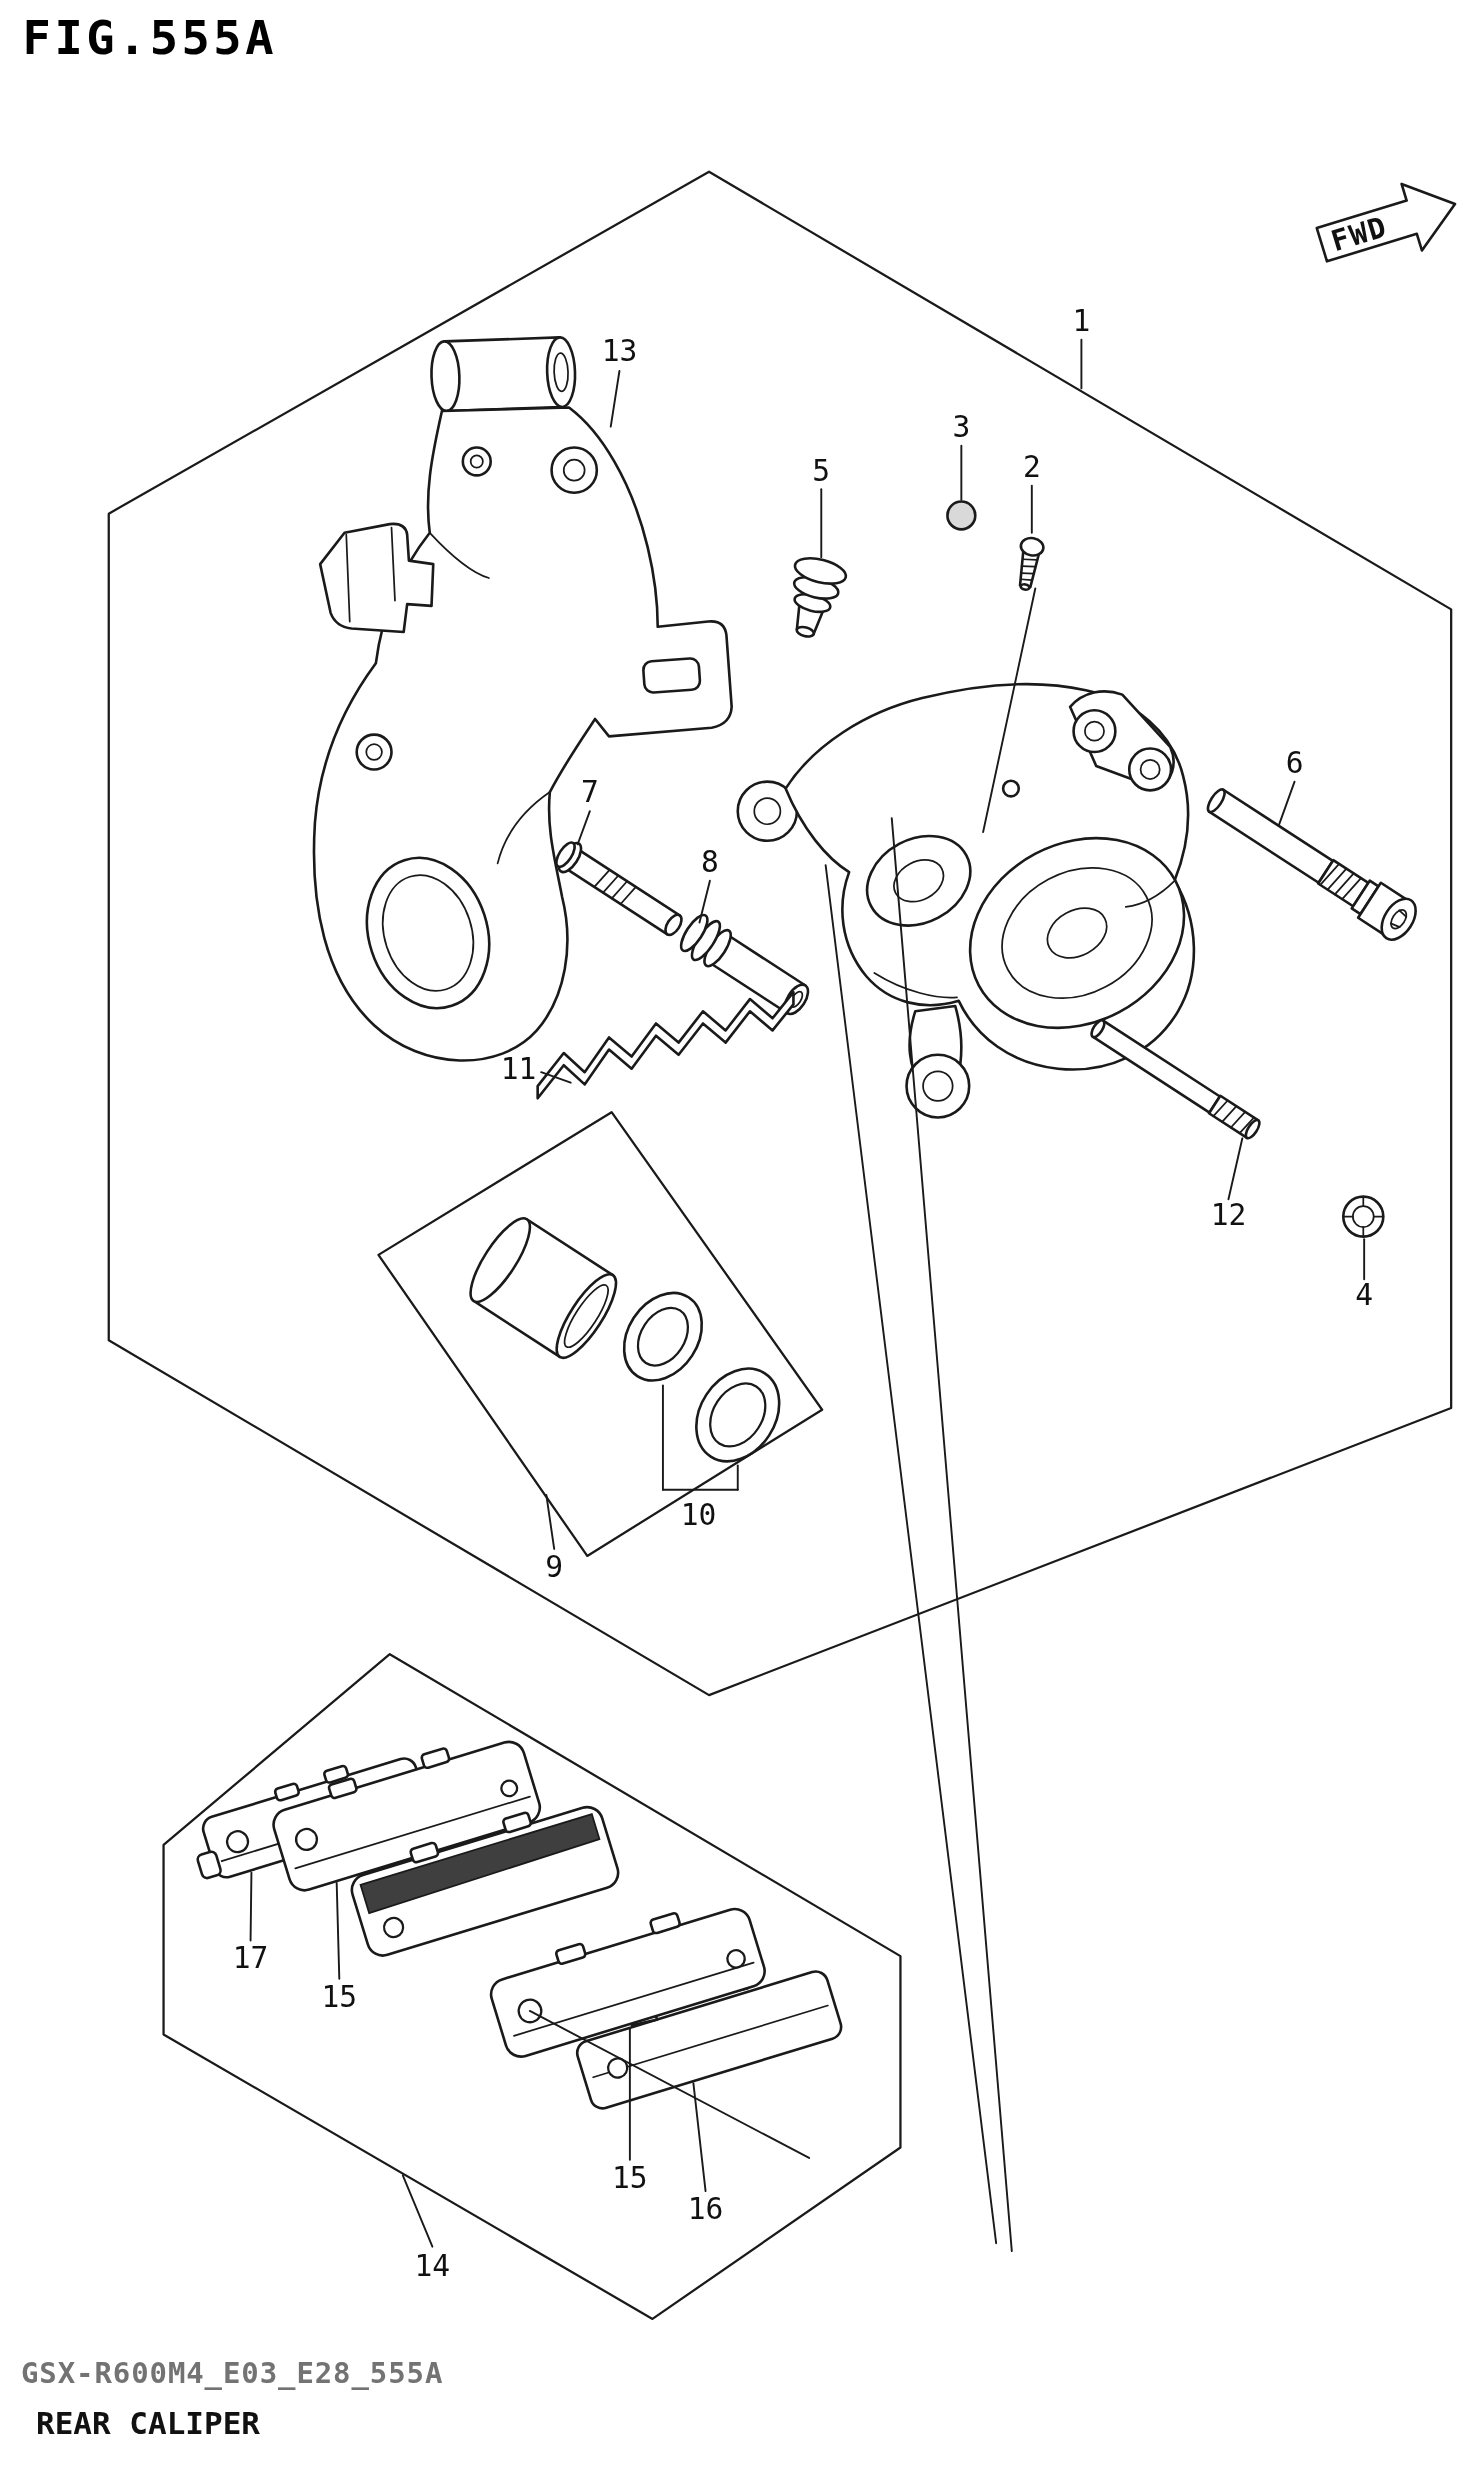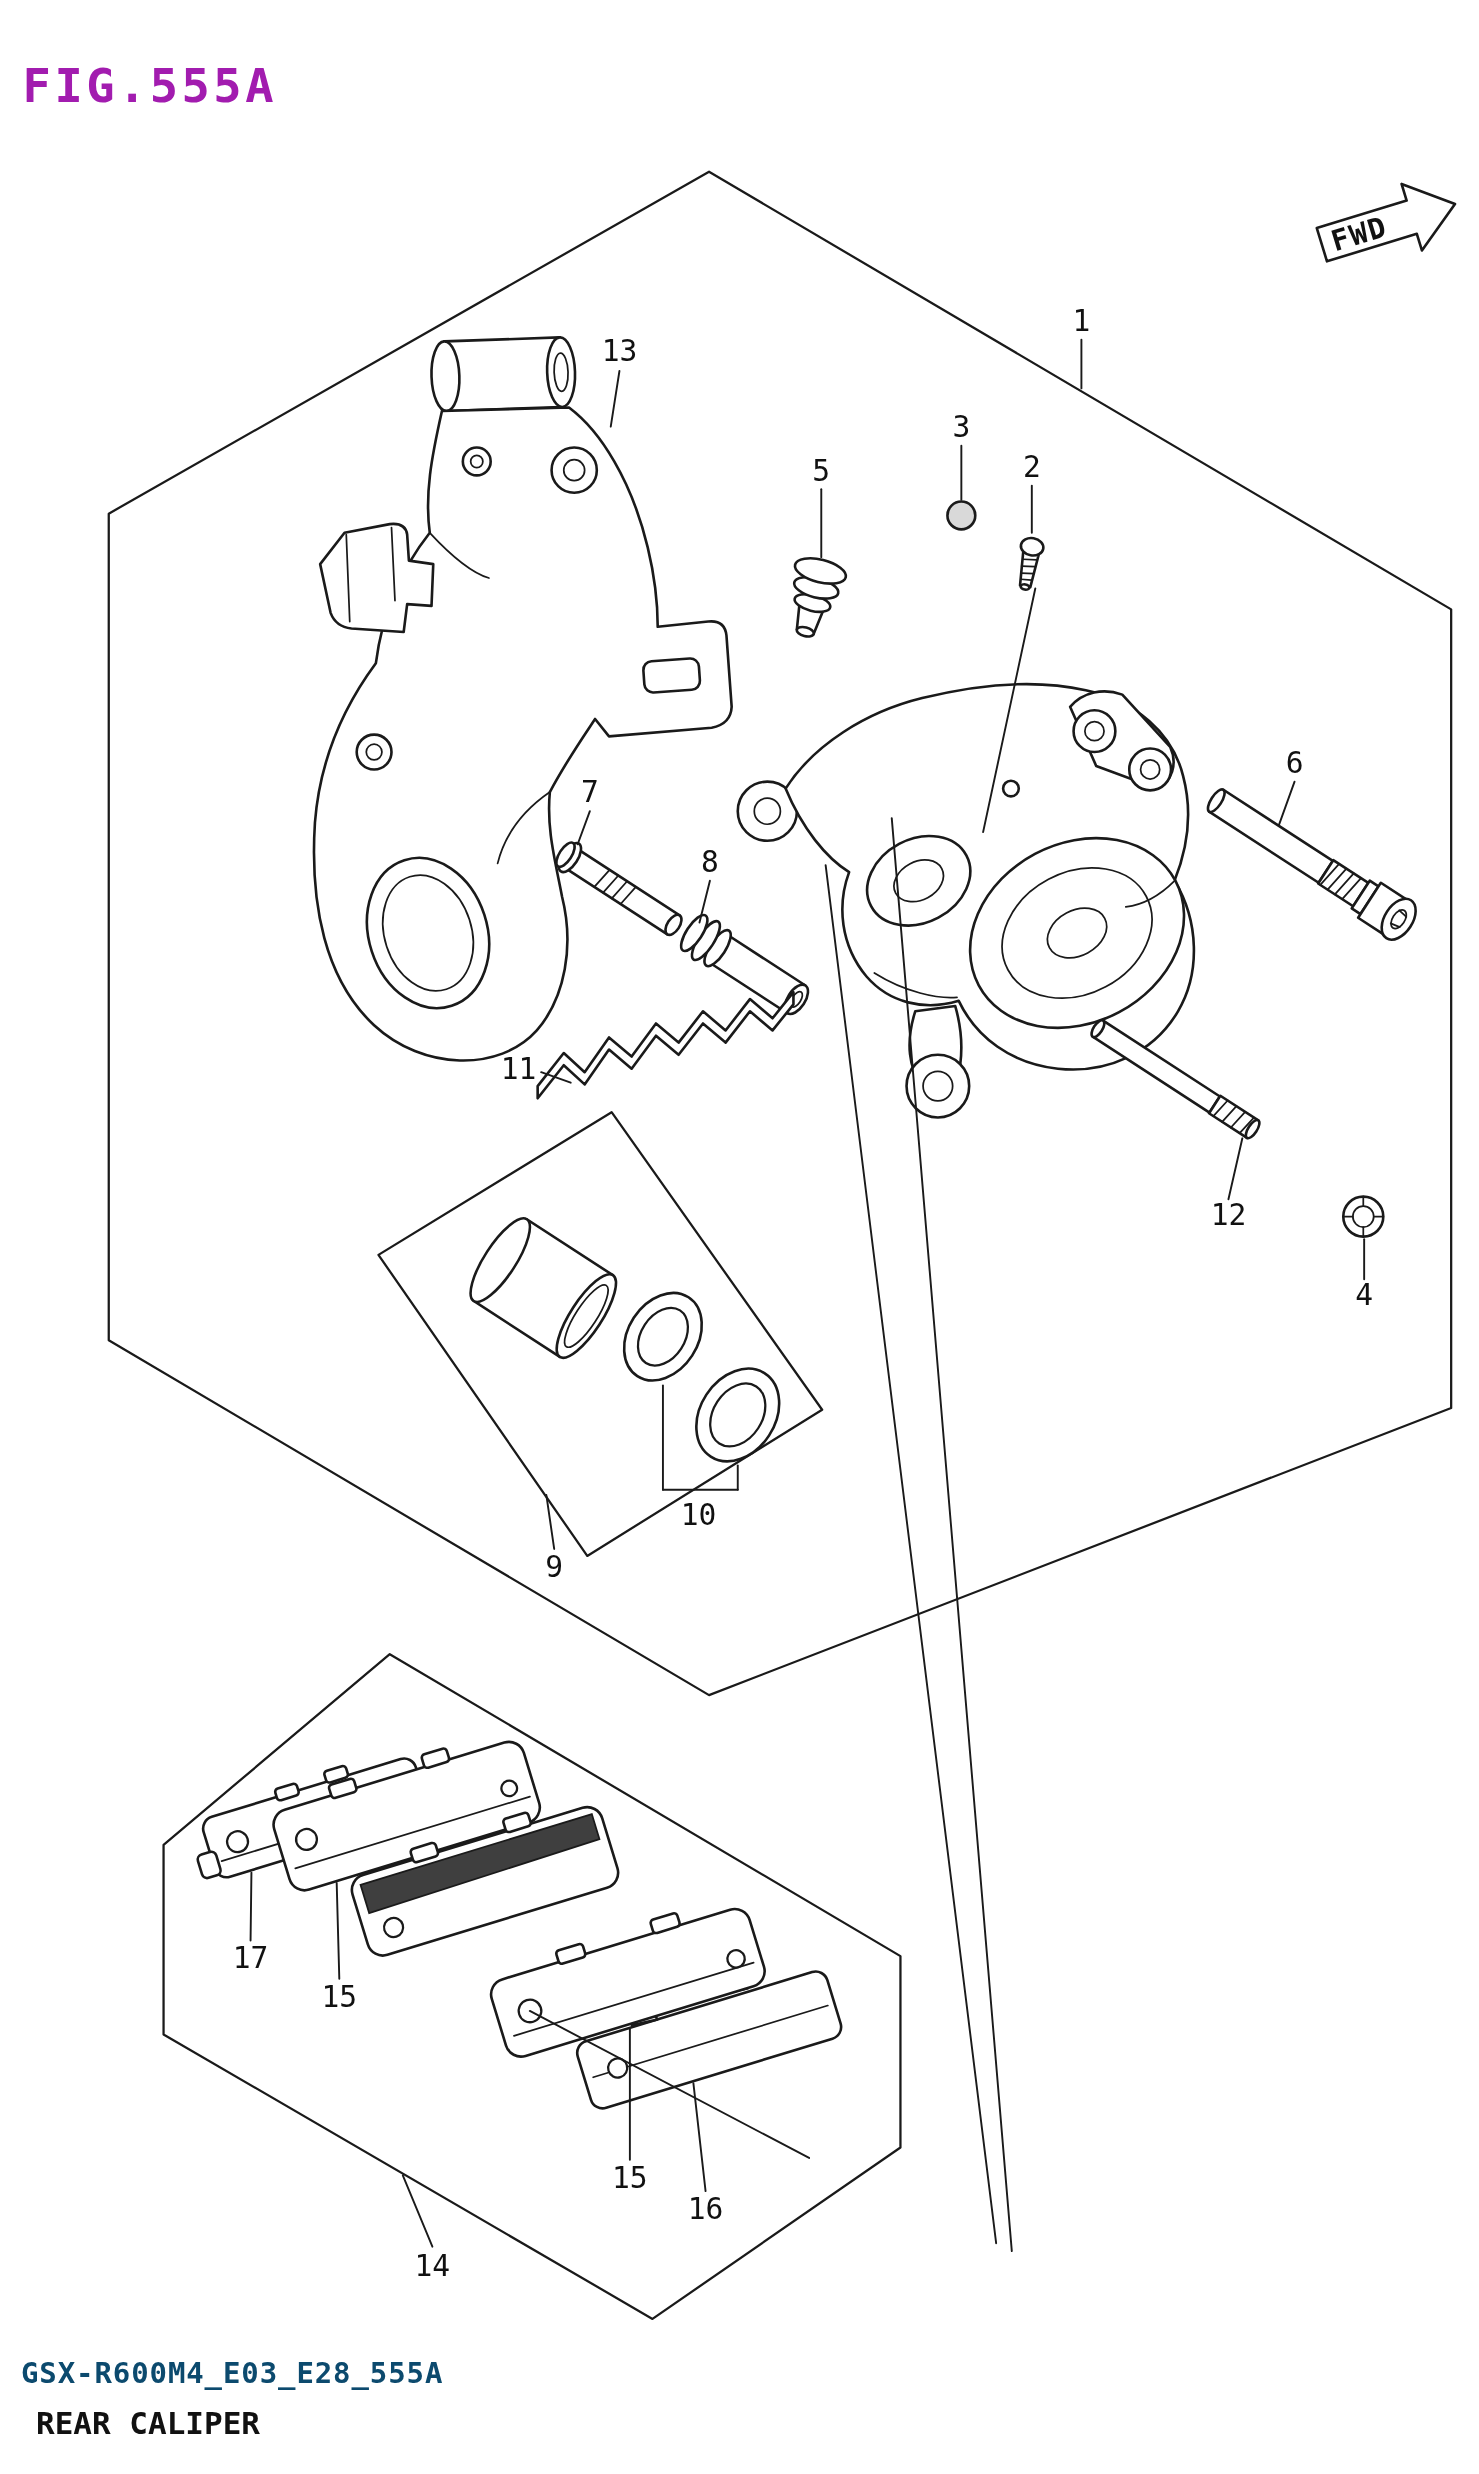--- a/index.html
+++ b/index.html
@@ -6,27 +6,26 @@
   .page{
     position:relative;
     width:1479px;
     height:2475px;
     background:#ffffff;
     overflow:hidden;
     font-family:"DejaVu Sans Mono", monospace;
   }
   .title{
     position:absolute;left:22.6px;top:10.4px;
-    font-size:47px;font-weight:bold;letter-spacing:3.5px;color:#a21caf;
+    font-size:47px;font-weight:bold;letter-spacing:3.5px;color:#000000;
     white-space:pre;
-    margin-top:48px;
   }
   .footer-code{
     position:absolute;left:21px;top:2356px;
-    font-size:29px;font-weight:bold;letter-spacing:0.9px;color:#0c4a6e;
+    font-size:29px;font-weight:bold;letter-spacing:0.9px;color:#737373;
   }
   .footer-caption{
     position:absolute;left:36px;top:2405px;
     font-size:31px;font-weight:bold;letter-spacing:0px;color:#111;
   }
   svg.diagram{position:absolute;left:0;top:0;}
   .ln{fill:#ffffff;stroke:#1a1a1a;stroke-width:3;stroke-linejoin:round;stroke-linecap:round;}
   .ln-thin{fill:none;stroke:#1a1a1a;stroke-width:2;stroke-linejoin:round;stroke-linecap:round;}
   .hole{fill:#ffffff;stroke:#1a1a1a;stroke-width:2.6;}
   .ld{fill:none;stroke:#1a1a1a;stroke-width:2.2;stroke-linecap:round;}

